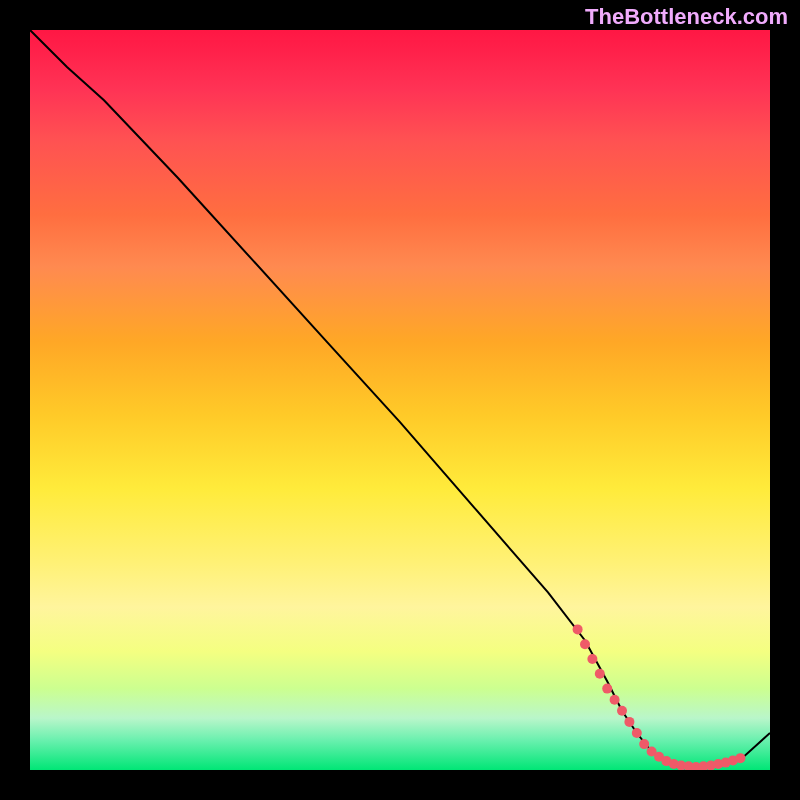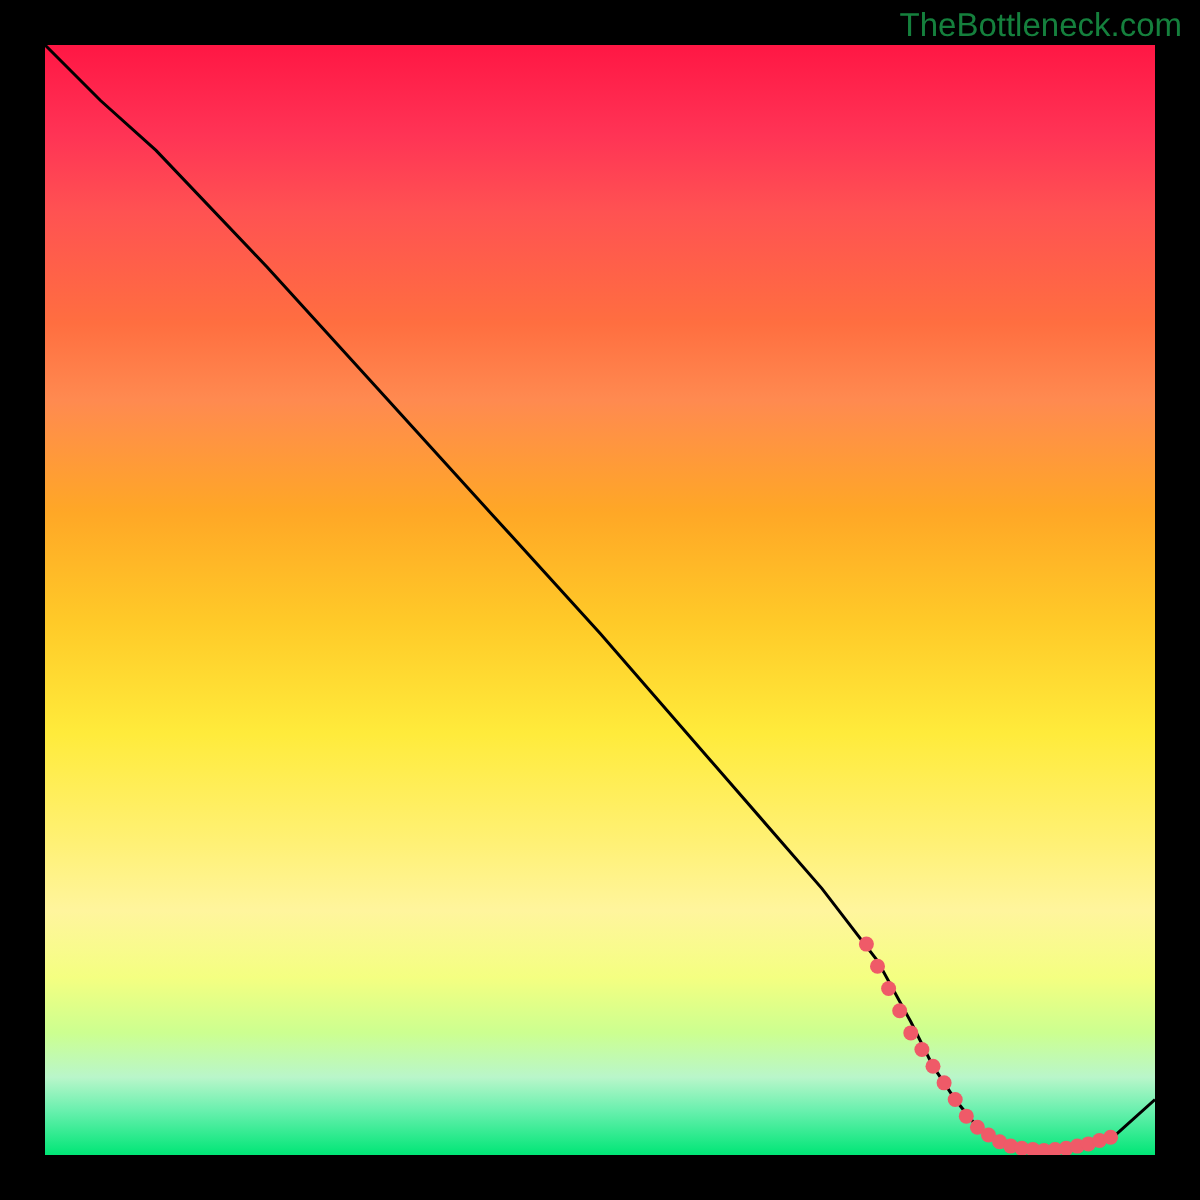--- a/index.html
+++ b/index.html
@@ -7,23 +7,23 @@
     width: 800px;
     height: 800px;
     background: #000;
     position: relative;
     font-family: Arial, sans-serif;
   }
   .watermark {
     position: absolute;
     top: 4px;
     right: 12px;
-    color: #15803d;
+    color: #f0abfc;
     font-size: 22px;
-    font-weight: 400;
+    font-weight: 700;
     z-index: 10;
   }
   .plot-area {
     position: absolute;
     top: 30px;
     left: 30px;
     width: 740px;
     height: 740px;
     background: linear-gradient(to bottom,
       #ff1744 0%,

